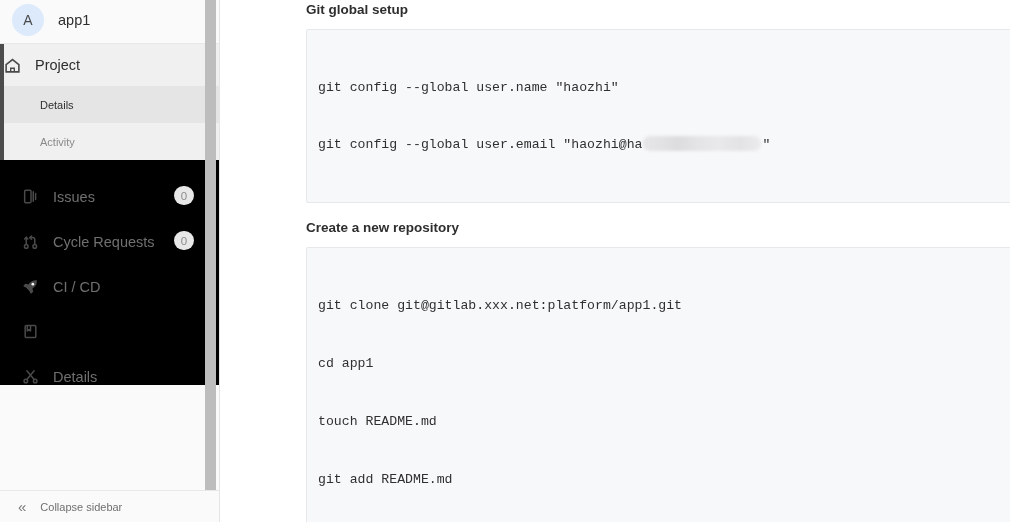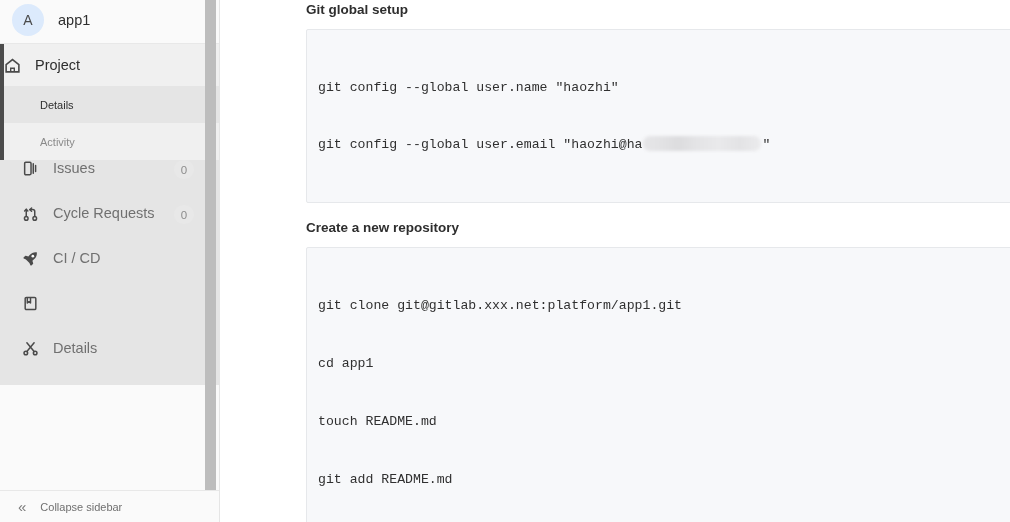--- a/index.html
+++ b/index.html
@@ -99,24 +99,24 @@
   }
   .sub-item.active {
     background: #e5e5e5;
     color: #2e2e2e;
   }
 
   
   .nav-item {
     position: relative;
     display: flex;
-    align-items: flex-start;
+    align-items: flex-end;
     height: 45px;
     padding-left: 18px;
-    background: #e5e5e5;
+    background: #000000;
     border-left: 4px solid transparent;
   }
   .nav-item .label {
     font-size: 14.5px;
     color: #707070;
     margin-left: 14px;
     flex: 1;
   }
   .nav-item .badge {
     margin-right: 26px;

